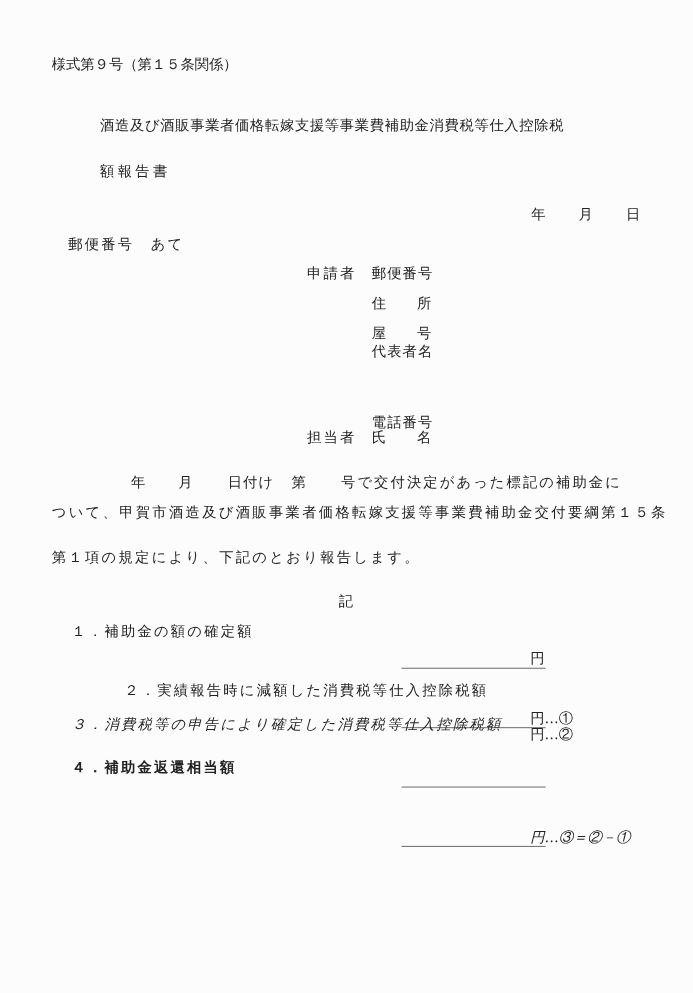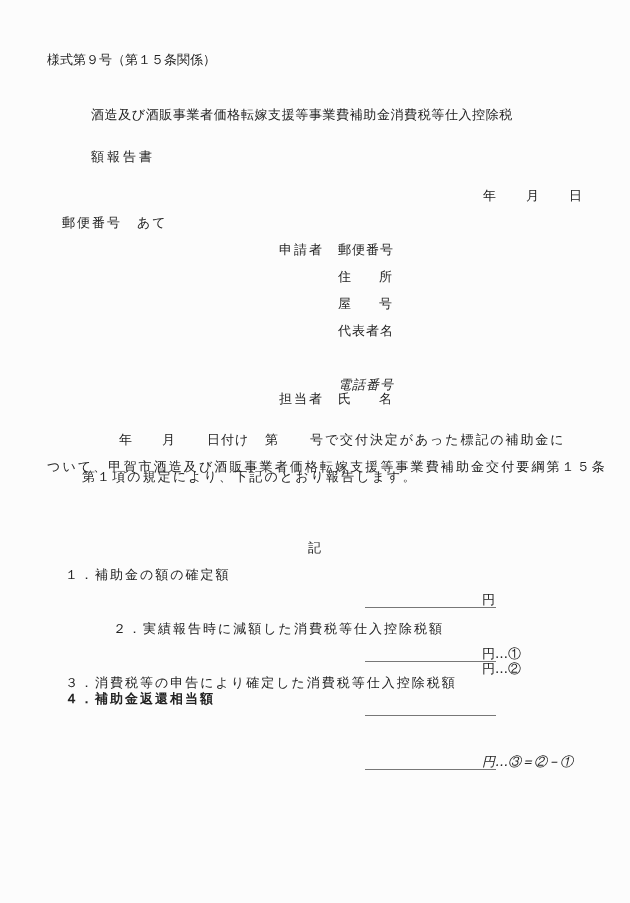--- a/index.html
+++ b/index.html
@@ -28,35 +28,35 @@
   .date { top: 188px; }
   .date-year { left: 483px; }
   .date-month { left: 526px; }
   .date-day { left: 569px; }
   .addressee { left: 62px; top: 215px; letter-spacing: 2px; }
   .role { left: 279px; letter-spacing: 2px; }
   .field { left: 338px; width: 54px; display: flex; justify-content: space-between; }
   .row1 { top: 242px; }
   .row2 { top: 269px; }
   .row3 { top: 296px; }
-  .row4 { top: 323px; }
+  .row4 { top: 313px; }
   .row5 { top: 350px; margin-top: 41px; }
-  .row6 { top: 377px; font-style: italic; }
+  .row6 { top: 377px; }
 
   .para-line { left: 47px; letter-spacing: 2.1px; }
   .p2 { top: 459px; }
-  .p3 { top: 469px; margin-left: 35px; }
+  .p3 { top: 500px; }
   .p1-seg { position: absolute; top: 432px; line-height: 16px; white-space: nowrap; }
 
   .ki { left: 308px; top: 540px; }
 
   .item-label { left: 65px; letter-spacing: 2px; }
   .i1 { top: 567px; }
   .i2 { top: 621px; margin-left: 48px; }
-  .i3 { top: 675px; }
+  .i3 { top: 652px; font-style: italic; }
   .i4 { top: 691px; font-weight: bold; }
 
   .amount-line {
     position: absolute;
     left: 365px;
     width: 131px;
     height: 0;
     border-bottom: 1px solid #777;
   }
   .a1 { top: 607px; }

